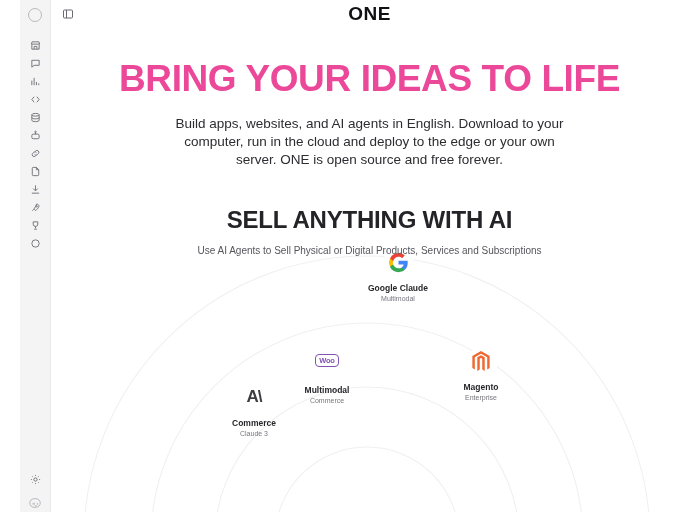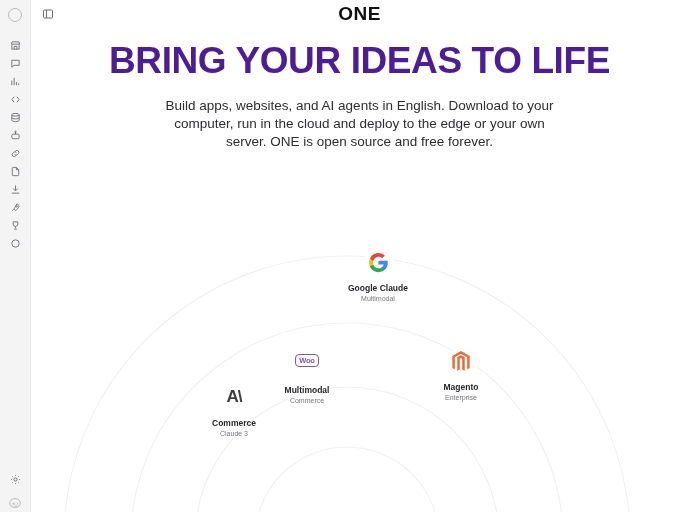--- a/index.html
+++ b/index.html
@@ -5,21 +5,21 @@
   * { box-sizing: border-box; }
   html, body {
     margin: 0; padding: 0;
     width: 688px; height: 512px;
     overflow: hidden;
     background: #ffffff;
     font-family: "Liberation Sans", sans-serif;
     -webkit-font-smoothing: antialiased;
   }
 
-  #app { position: relative; width: 688px; height: 424px; display: flex; }
+  #app { position: relative; width: 688px; height: 424px; display: flex; padding-left: 20px; }
 
   
   #sidebar {
     width: 31px; height: 512px;
     background: #f4f4f5;
     border-right: 1px solid #e8e8ea;
     display: flex; flex-direction: column; align-items: center;
     padding-top: 6px;
     flex: 0 0 31px;
     position: relative;
@@ -72,21 +72,21 @@
     text-align: center;
     font-size: 19px; font-weight: 700; letter-spacing: 0.5px;
     color: #111114;
     pointer-events: none;
   }
 
   
   #hero { padding: 14px 20px 0; text-align: center; position: relative; z-index: 3; }
   #hero-title {
     font-size: 37px; font-weight: 800; letter-spacing: -0.4px;
-    color: #4c1d95; line-height: 1; margin: 0;
+    color: #ec4899; line-height: 1; margin: 18px;
   }
   #hero-sub {
     margin: 18px auto 15px; max-width: 410px;
     font-size: 13.5px; line-height: 1.35; color: #2d2d31; font-weight: 400;
   }
 
   
   #section { margin-top: 36px; text-align: center; position: relative; z-index: 3; }
   #section-title {
     font-size: 24px; font-weight: 800; letter-spacing: -0.2px;
@@ -270,20 +270,24 @@
         </svg>
       </div>
       <div id="brand">ONE</div>
     </div>
 
     <section id="hero">
       <h1 id="hero-title">BRING YOUR IDEAS TO LIFE</h1>
       <p id="hero-sub">Build apps, websites, and AI agents in English. Download to your computer, run in the cloud and deploy to the edge or your own server. ONE is open source and free forever.</p>
     </section>
 
+    <section id="section">
+      <h2 id="section-title">SELL ANYTHING WITH AI</h2>
+      <div id="section-sub">Use AI Agents to Sell Physical or Digital Products, Services and Subscriptions</div>
+    </section>
 
     <div id="orbit">
       <svg class="rings" width="657" height="260" viewBox="0 0 657 260">
         <g fill="none" stroke="#f0f0f2" stroke-width="1.1">
           <circle cx="316" cy="287" r="283"></circle>
           <circle cx="316" cy="287" r="216"></circle>
           <circle cx="316" cy="287" r="152"></circle>
           <circle cx="316" cy="287" r="92"></circle>
         </g>
       </svg>

